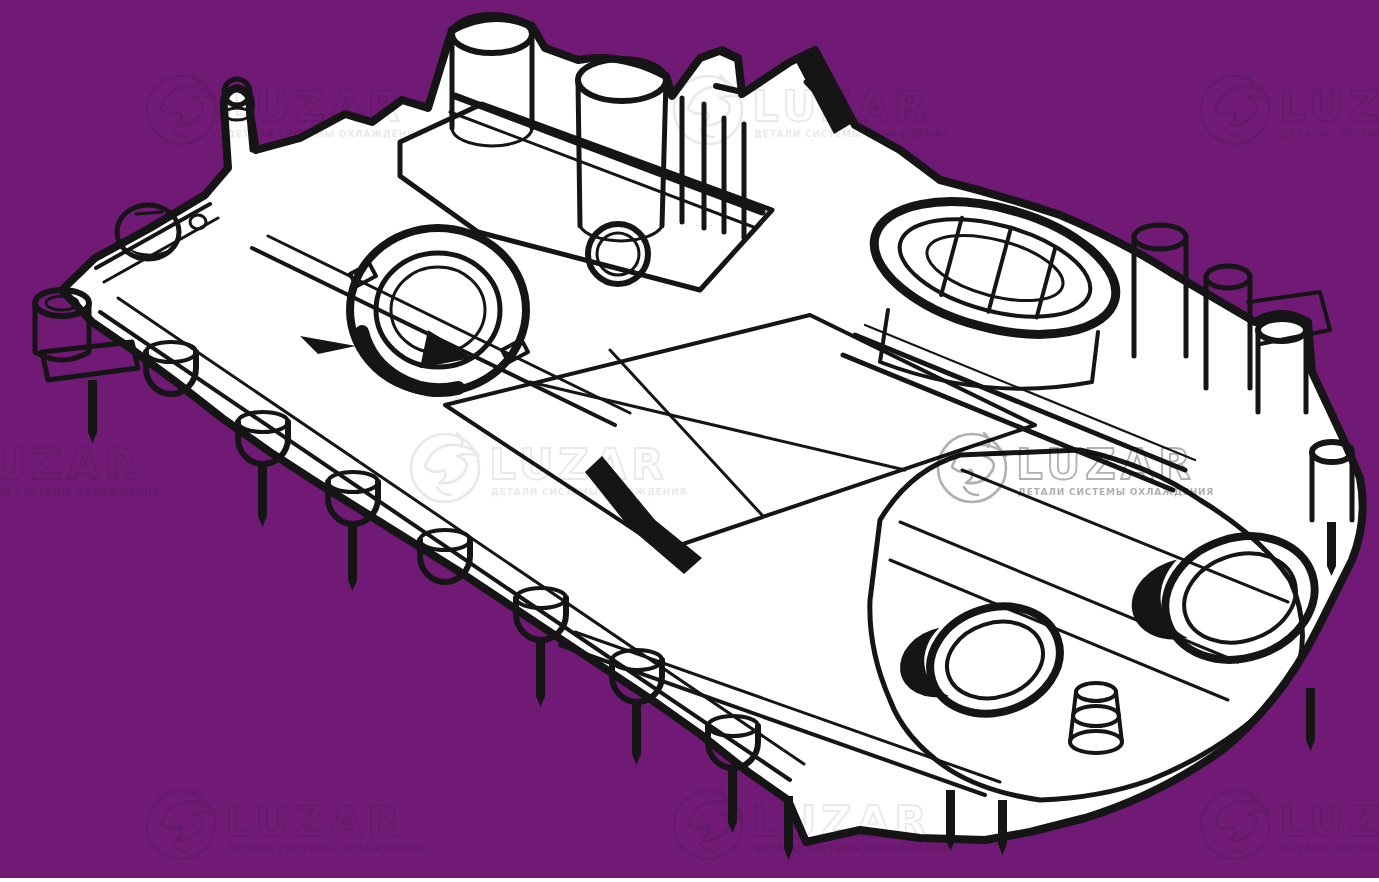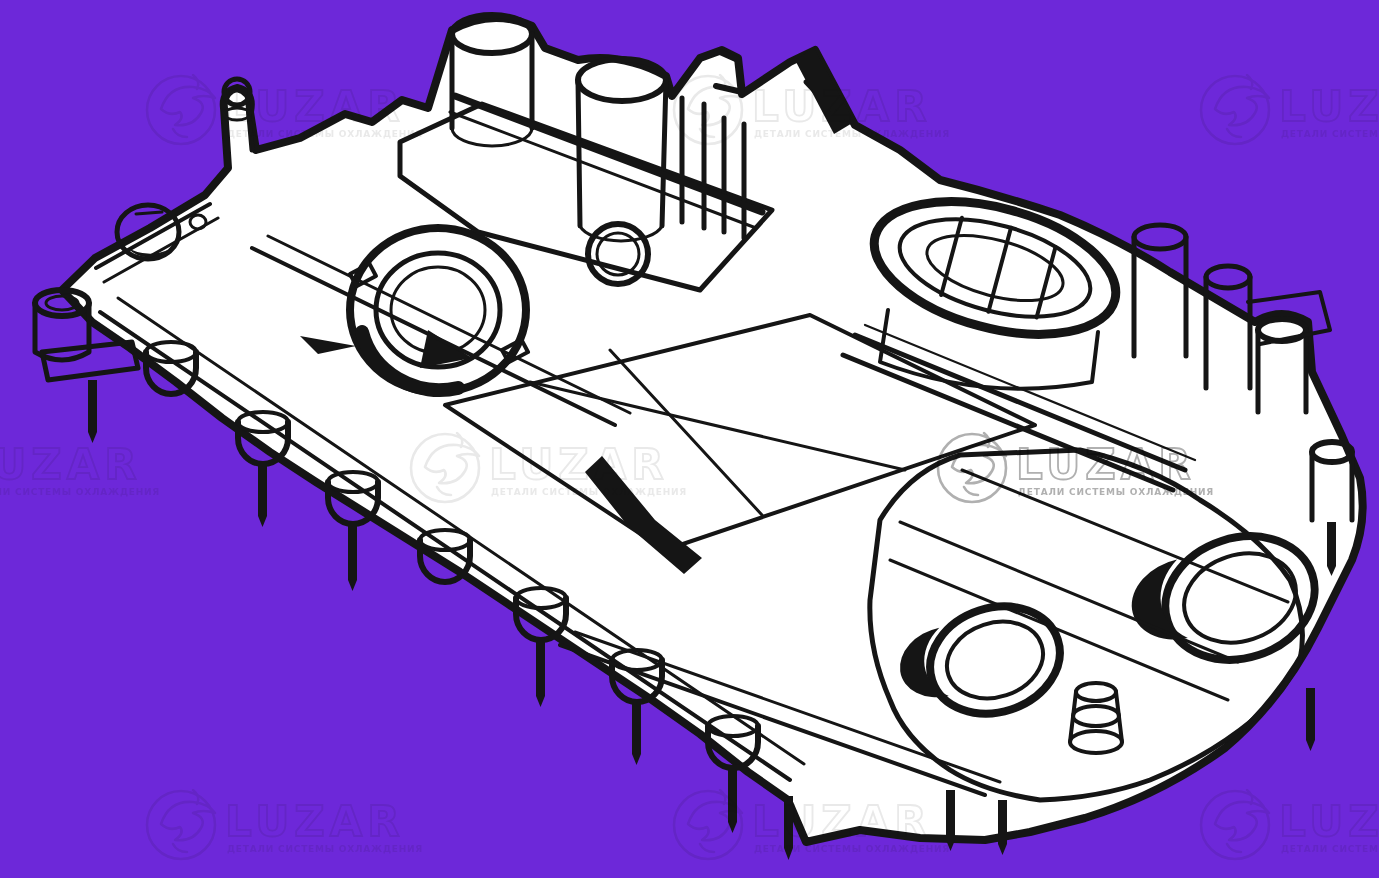--- a/index.html
+++ b/index.html
@@ -1,19 +1,19 @@
 <!DOCTYPE html>
 <html><head>
 <meta charset="utf-8">
 <style>
   html,body{margin:0;padding:0;background:#fff;}
   .stage{
     position:relative;
     width:1379px;height:878px;
-    background:#6d28d9;
+    background:#701a75;
     overflow:hidden;
     font-family:"DejaVu Sans","Liberation Sans",sans-serif;
   }
   .drawing{position:absolute;left:0;top:0;}
   .drawing *{vector-effect:none;}
   .ln{fill:none;stroke:#151515;stroke-linecap:round;stroke-linejoin:round;}
   .w9{stroke-width:9;} .w8{stroke-width:8;} .w7{stroke-width:7;} .w6{stroke-width:6;}
   .w5{stroke-width:5;} .w4{stroke-width:4;} .w3{stroke-width:3;} .w2{stroke-width:2.2;}
   .ink{fill:#151515;stroke:none;}
   .paper{fill:#ffffff;}

